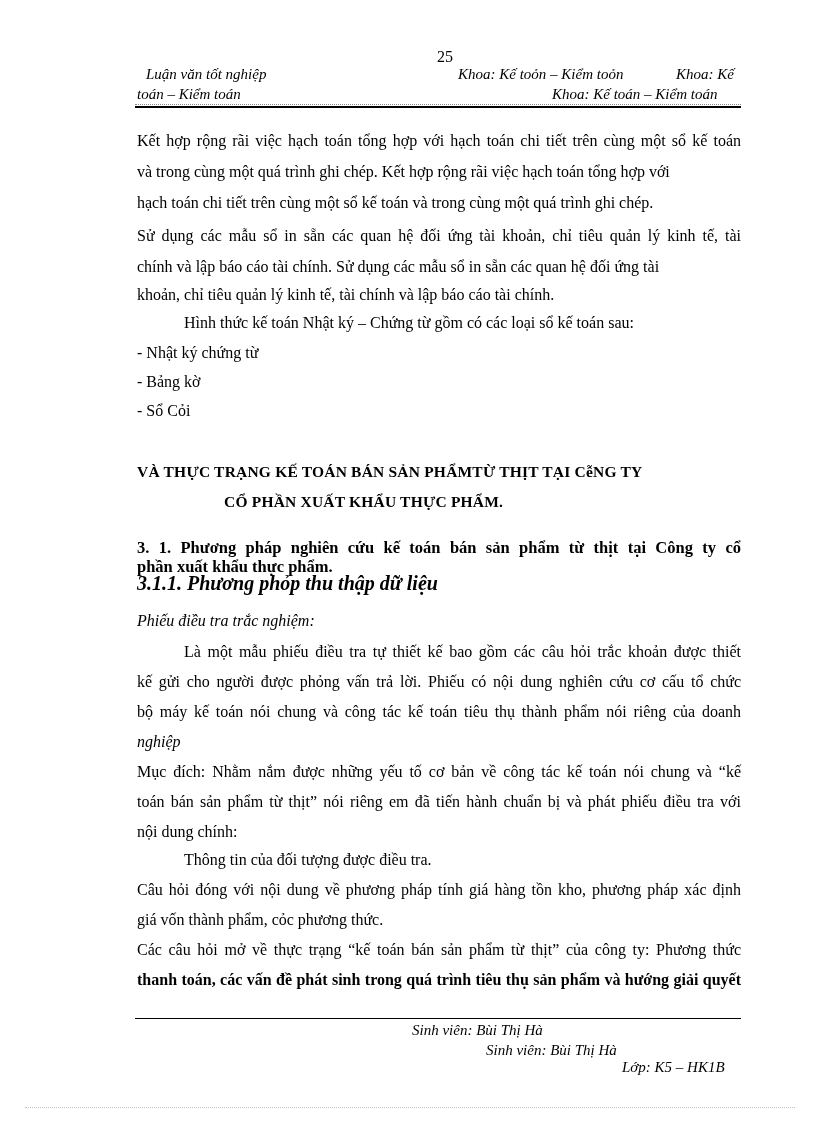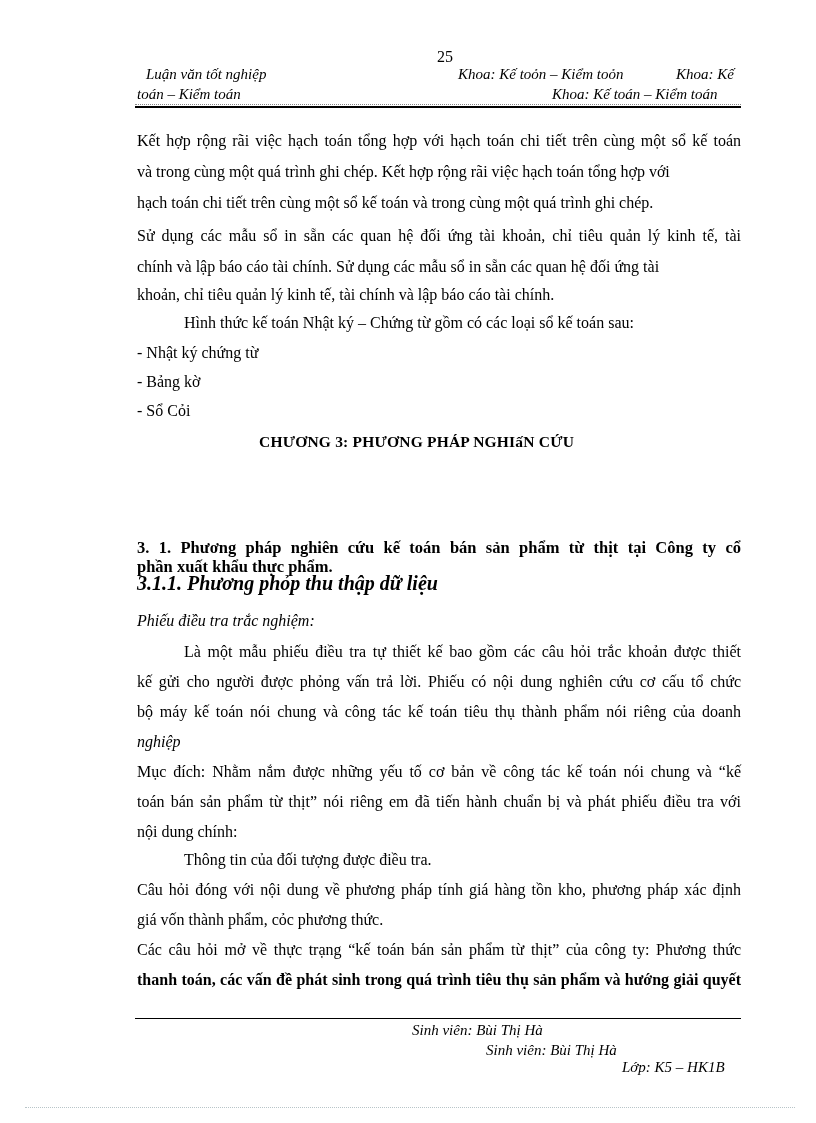--- a/index.html
+++ b/index.html
@@ -43,21 +43,22 @@
     <div class="line justify" style="top:227px;"> Sử dụng các mẫu sổ in sẵn các quan hệ đối ứng tài khoản, chỉ tiêu quản lý kinh tế, tài</div>
     <div class="line" style="top:258px;">chính và lập báo cáo tài chính.          Sử dụng các mẫu sổ in sẵn các quan hệ đối ứng tài</div>
     <div class="line" style="top:286px;">khoản, chỉ tiêu quản lý kinh tế, tài chính và lập báo cáo tài chính.</div>
 
     <div class="line" style="left:47px; top:314px;">Hình thức kế toán Nhật ký – Chứng từ gồm có các loại sổ kế toán sau:</div>
     <div class="line" style="top:344px;">- Nhật ký chứng từ</div>
     <div class="line" style="top:373px;">- Bảng kờ</div>
     <div class="line" style="top:402px;">- Sổ Cỏi</div>
   </div>
 
-  <div class="chapter serif" style="left:259px; top:433px;">CHƯƠNG 3: PHƯƠNG PHÁP NGHIấN CỨU</div>
+  <div class="chapter serif" style="left:137px; top:463px;">VÀ THỰC TRẠNG KẾ TOÁN BÁN SẢN PHẨMTỪ THỊT TẠI CễNG TY</div>
+  <div class="chapter serif" style="left:224px; top:493px;">CỔ PHẦN XUẤT KHẨU THỰC PHẨM.</div>
 
   <div class="body-text" style="top:0;">
     <div class="line justify bold" style="top:527px; font-size:16.5px;margin-top:11px;">3. 1. Phương pháp  nghiên cứu kế toán bán sản phẩm từ thịt tại Công ty cổ</div>
     <div class="line bold" style="top:557px; font-size:16.5px;">phần xuất khẩu thực phẩm.</div>
     <div class="line bold italic" style="top:572px; font-size:20px;">3.1.1. Phương phỏp thu thập dữ liệu</div>
     <div class="line italic" style="top:612px;">Phiếu điều tra trắc nghiệm:</div>
 
     <div class="line" style="left:47px; top:643px; width:557px; text-align:justify; text-align-last:justify;">Là một mẫu phiếu điều tra tự thiết kế bao gồm các câu hỏi trắc khoản được thiết</div>
     <div class="line justify" style="top:673px;">kế gửi cho người được phỏng vấn trả lời. Phiếu có nội dung nghiên cứu cơ cấu tổ chức</div>
     <div class="line justify" style="top:703px;">bộ máy kế toán nói chung và công tác kế toán tiêu thụ thành phẩm nói riêng của doanh</div>

